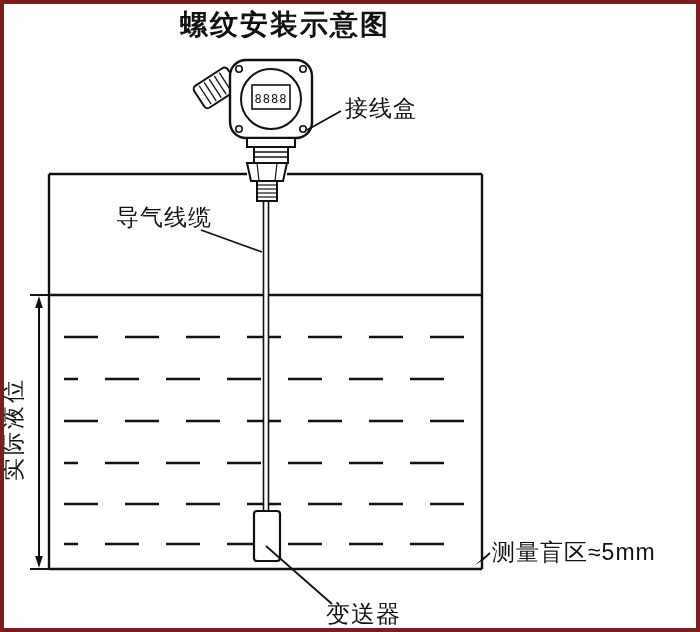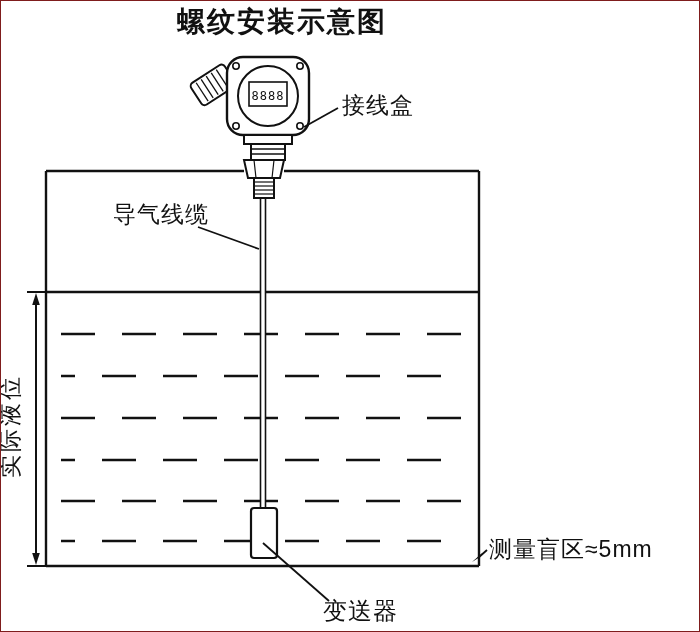--- a/index.html
+++ b/index.html
@@ -6,21 +6,21 @@
     margin: 0;
     padding: 0;
     background: #ffffff;
     font-family: "Liberation Sans", sans-serif;
   }
   .stage {
     position: relative;
     width: 700px;
     height: 632px;
     background: #ffffff;
-    border: 1px solid #7f1d1d;
+    border: 4px solid #7f1d1d;
     box-sizing: border-box;
     overflow: hidden;
   }
   svg { position: absolute; inset: 0; display: block; }
   text { fill: #111111; }
   .title-text   { font-size: 28px; font-weight: 600; letter-spacing: 2px; }
   .label-text   { font-size: 23px; letter-spacing: 1px; }
   .label-big    { font-size: 24px; letter-spacing: 1px; }
   .lcd-text     { font-size: 12px; font-family: "DejaVu Sans Mono", monospace; letter-spacing: 1px; }
   .vert-text    { font-size: 23px; letter-spacing: 3px; }

